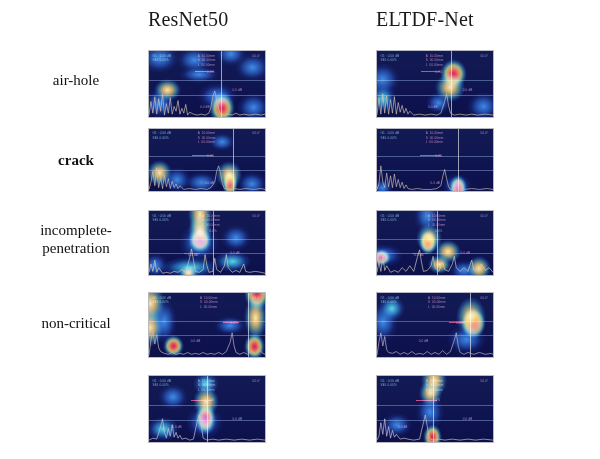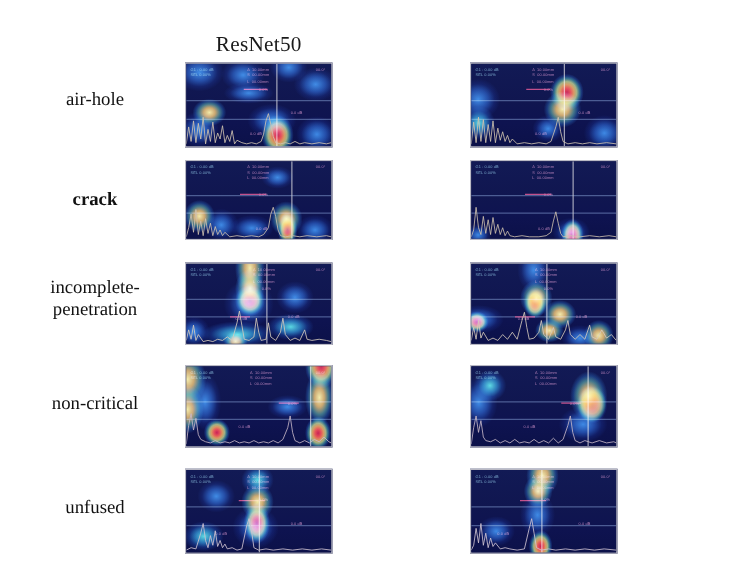--- a/index.html
+++ b/index.html
@@ -12,24 +12,23 @@
     width: 600px;
     height: 459px;
     background: #ffffff;
     font-family: "Liberation Serif", "DejaVu Serif", serif;
     overflow: hidden;
   }
 
   
   .col-header {
     position: absolute;
-    top: 26px;
-    font-size: 17px;
+    top: 8px;
+    font-size: 20px;
     color: #1a1a1a;
-    text-align: center;
     letter-spacing: 0.2px;
     white-space: nowrap;
   }
   .col-header.c1 { left: 148px; width: 118px; }
   .col-header.c2 { left: 376px; width: 118px; }
 
   
   .row-label {
     position: absolute;
     left: 12px;
@@ -160,33 +159,33 @@
       rgba(20,70,190,0.16) 92%,
       rgba(8,22,95,0) 100%);
   }
 </style>
 </head>
 <body>
 
 <div id="page">
 
   <div class="col-header c1">ResNet50</div>
+  <div class="col-header c2">ELTDF-Net</div>
 
   <div class="row-label" style="top:72px;">air-hole</div>
 
   <div class="row-label" style="top:152px;font-weight:bold;">crack</div>
 
   <div class="row-label" style="top:315px;">non-critical</div>
 
   <div class="row-label" style="top:222px;">
     <div>incomplete-</div>
     <div>penetration</div>
   </div>
 
-  <div class="row-label" style="top:398px;">unfused</div>
 
   <div class="panel" style="left:148px; top:50px; width:118px; height:68px;">
     <div class="stage">
       <div class="field"></div>
       <div class="gate g1"></div>
       <div class="gate g2"></div>
       <div class="cursor" style="left:62%;"></div>
       <div class="marker" style="left:40%; top:31%; width:16%;"></div>
       <div class="readout cyanish" style="left:3%; top:4%;">G1 : 0.00 dB
 SEL 0.00%</div>

